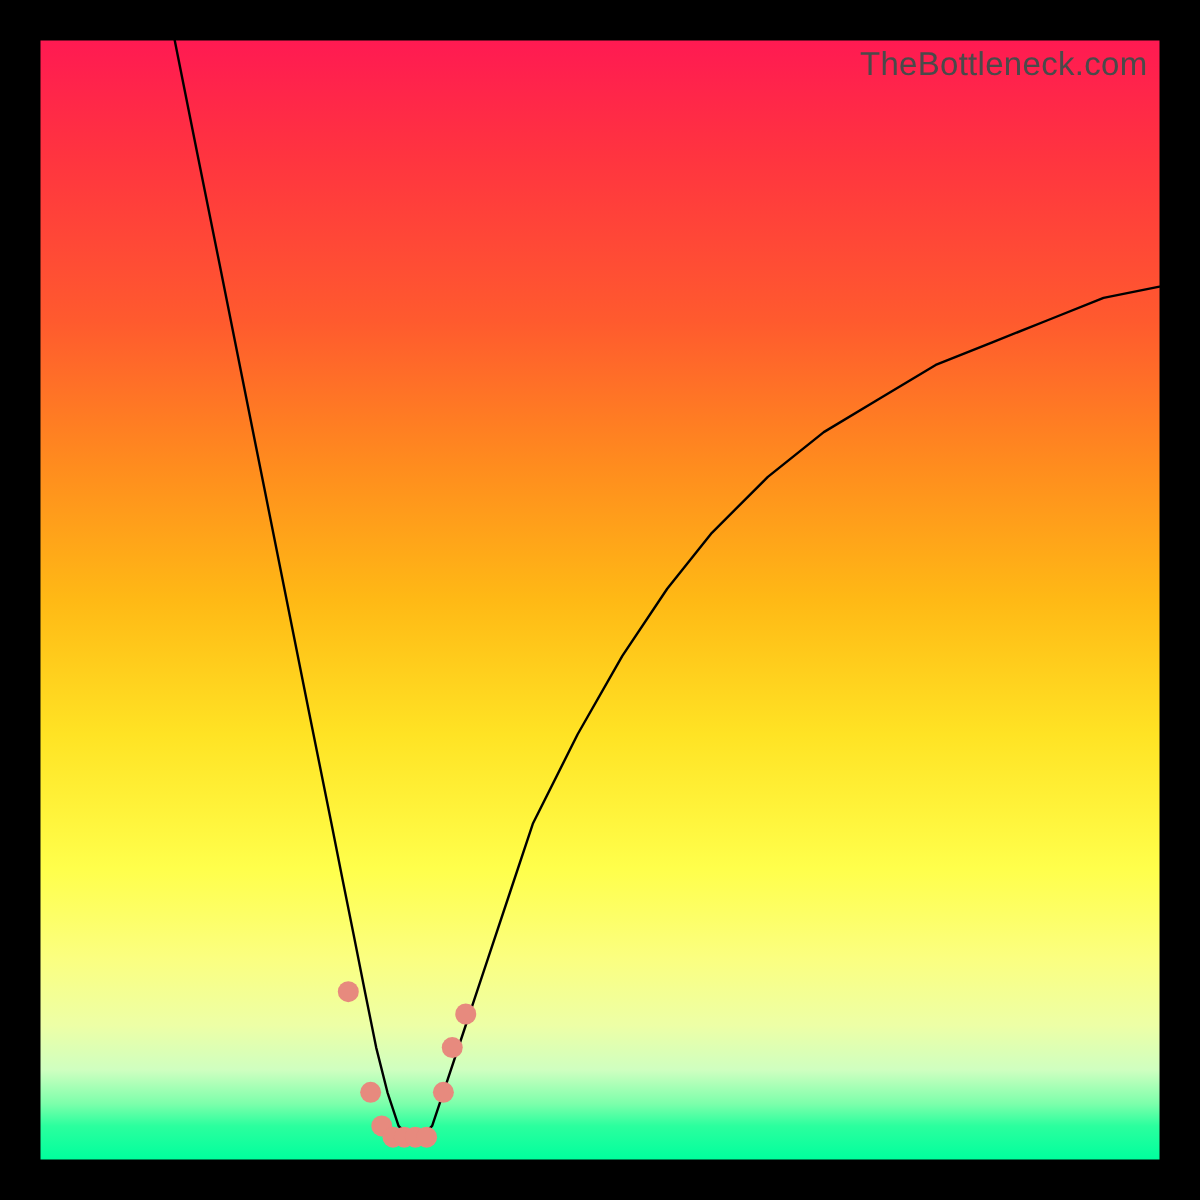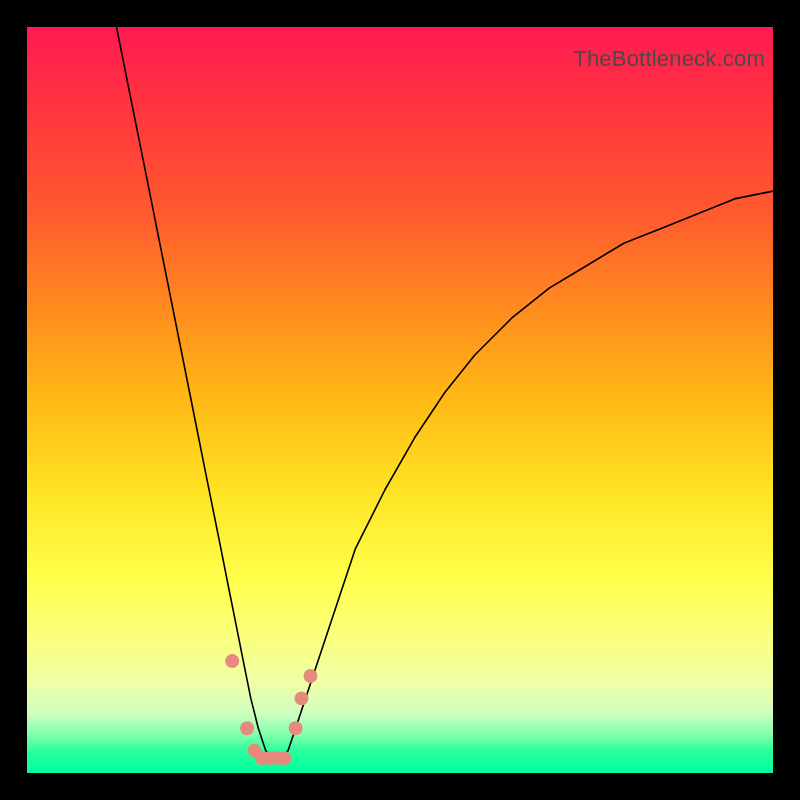--- a/index.html
+++ b/index.html
@@ -40,21 +40,20 @@
     );
   }
   .watermark {
     position: absolute;
     top: 3px;
     right: 8px;
     color: #4a4a4a;
     font-size: 22px;
     letter-spacing: 0.2px;
     font-weight: 400;
-    margin-top: 16px;
   }
   svg.curve {
     position: absolute;
     left: 0; top: 0;
     width: 746px; height: 746px;
     overflow: visible;
   }
   .series-path {
     fill: none;
     stroke: #000;

